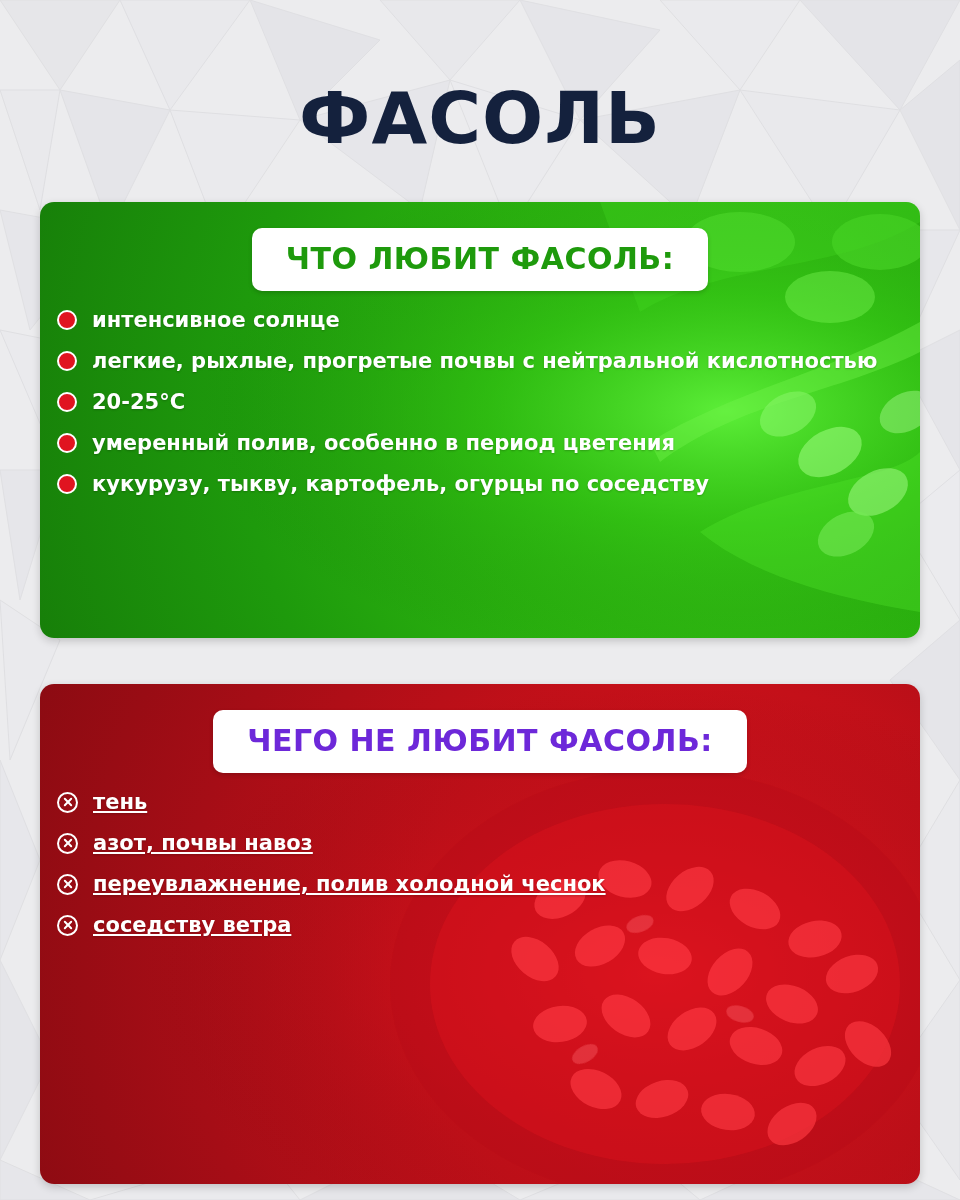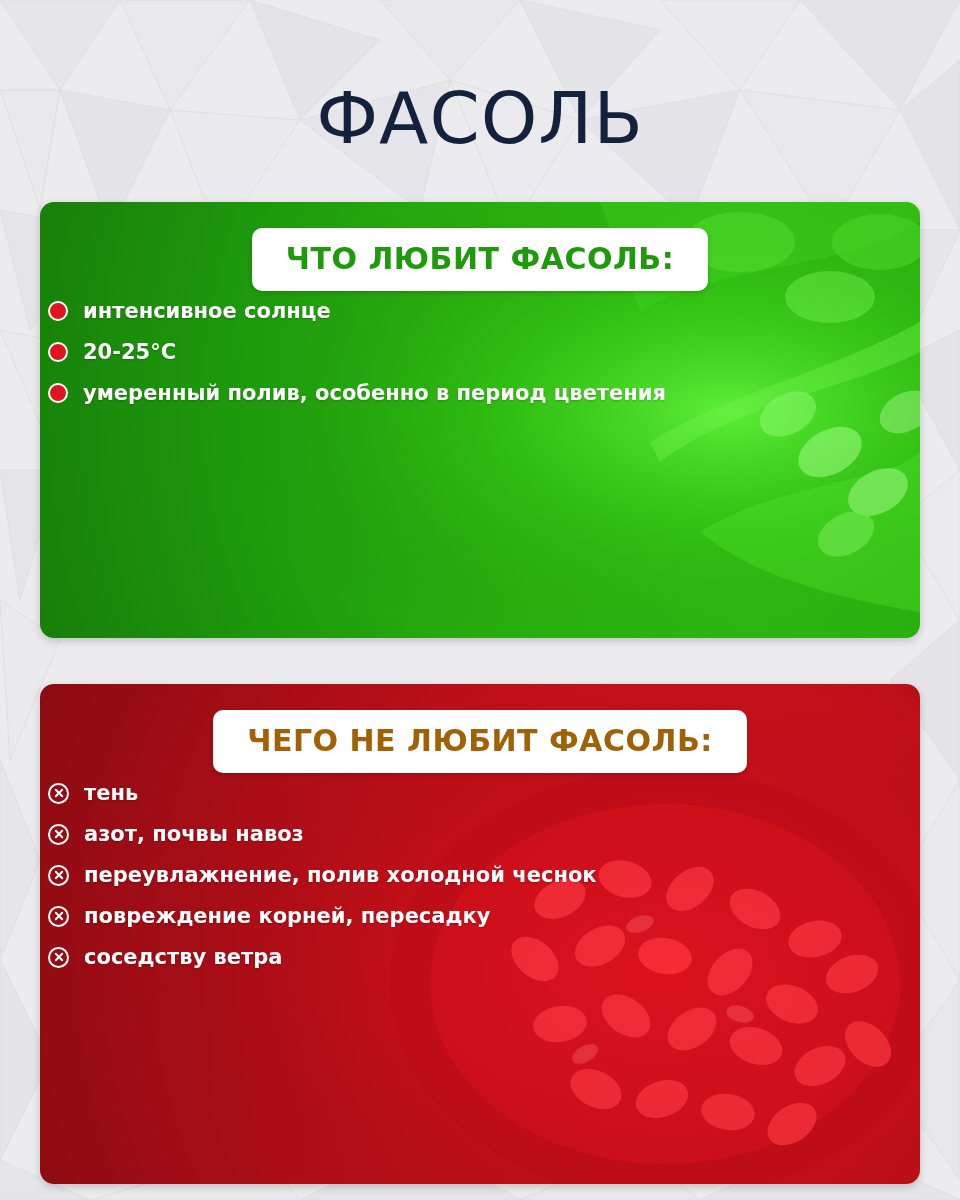--- a/index.html
+++ b/index.html
@@ -35,21 +35,21 @@
     width: 960px;
     height: 1200px;
     box-sizing: border-box;
   }
 
   
   .title {
     text-align: center;
     font-size: 72px;
     line-height: 1;
-    font-weight: normal;
+    font-weight: bold;
     color: #14213d;
     letter-spacing: 1px;
     padding-top: 34px;
     font-family: "DejaVu Sans", sans-serif;
   }
 
   
   .card {
     position: relative;
     margin: 0 40px;
@@ -93,42 +93,42 @@
     font-weight: bold;
     letter-spacing: 0.5px;
     font-family: "DejaVu Sans", sans-serif;
     box-shadow: 0 2px 4px rgba(0,0,0,0.17);
   }
   .pill-wrap {
     text-align: center;
     padding-top: 26px;
   }
   .pill-green { color: #1e9a0c; }
-  .pill-red { color: #a16207; }
+  .pill-red { color: #6d28d9; }
 
   
   ul.items {
     list-style: none;
     margin: 0;
-    padding: 8px;
+    padding: 17px;
   }
   .list-green { margin-top: 28px; padding-left: 28px; }
   .list-red { margin-top: 24px; padding-left: 28px; }
 
   ul.items li {
     display: flex;
     align-items: center;
     color: #ffffff;
     font-size: 21px;
     font-weight: bold;
     font-family: "DejaVu Sans", sans-serif;
     margin-bottom: 17px;
     text-shadow: 0 1px 2px rgba(0,0,0,0.22);
   }
-  .list-red li { margin-bottom: 18px; }
+  .list-red li { margin-bottom: 18px; text-decoration: underline; }
 
   .bullet {
     flex: 0 0 auto;
     width: 20px;
     height: 20px;
     border-radius: 50%;
     background: #e01420;
     border: 2px solid #ffffff;
     box-sizing: border-box;
     margin-right: 15px;
@@ -239,25 +239,33 @@
         <div class="pill pill-green">ЧТО ЛЮБИТ ФАСОЛЬ:</div>
       </div>
 
       <ul class="items list-green">
         <li>
           <span class="bullet"></span>
           <span>интенсивное солнце</span>
         </li>
         <li>
           <span class="bullet"></span>
+          <span>легкие, рыхлые, прогретые почвы с нейтральной кислотностью</span>
+        </li>
+        <li>
+          <span class="bullet"></span>
           <span>20-25°C</span>
         </li>
         <li>
           <span class="bullet"></span>
           <span>умеренный полив, особенно в период цветения</span>
+        </li>
+        <li>
+          <span class="bullet"></span>
+          <span>кукурузу, тыкву, картофель, огурцы по соседству</span>
         </li>
       </ul>
     </div>
   </section>
 
   <section class="card card-red">
     <div class="card-photo">
       <svg viewBox="0 0 880 500" preserveAspectRatio="none" aria-hidden="true">
         <defs>
           <radialGradient id="rglow" cx="70%" cy="58%" r="58%">
@@ -315,23 +323,19 @@
         <li>
           <span class="xmark"></span>
           <span>азот, почвы навоз</span>
         </li>
         <li>
           <span class="xmark"></span>
           <span>переувлажнение, полив холодной чеснок</span>
         </li>
         <li>
           <span class="xmark"></span>
-          <span>повреждение корней, пересадку</span>
-        </li>
-        <li>
-          <span class="xmark"></span>
           <span>соседству ветра</span>
         </li>
       </ul>
     </div>
   </section>
 
 </div>
 
 </body></html>

